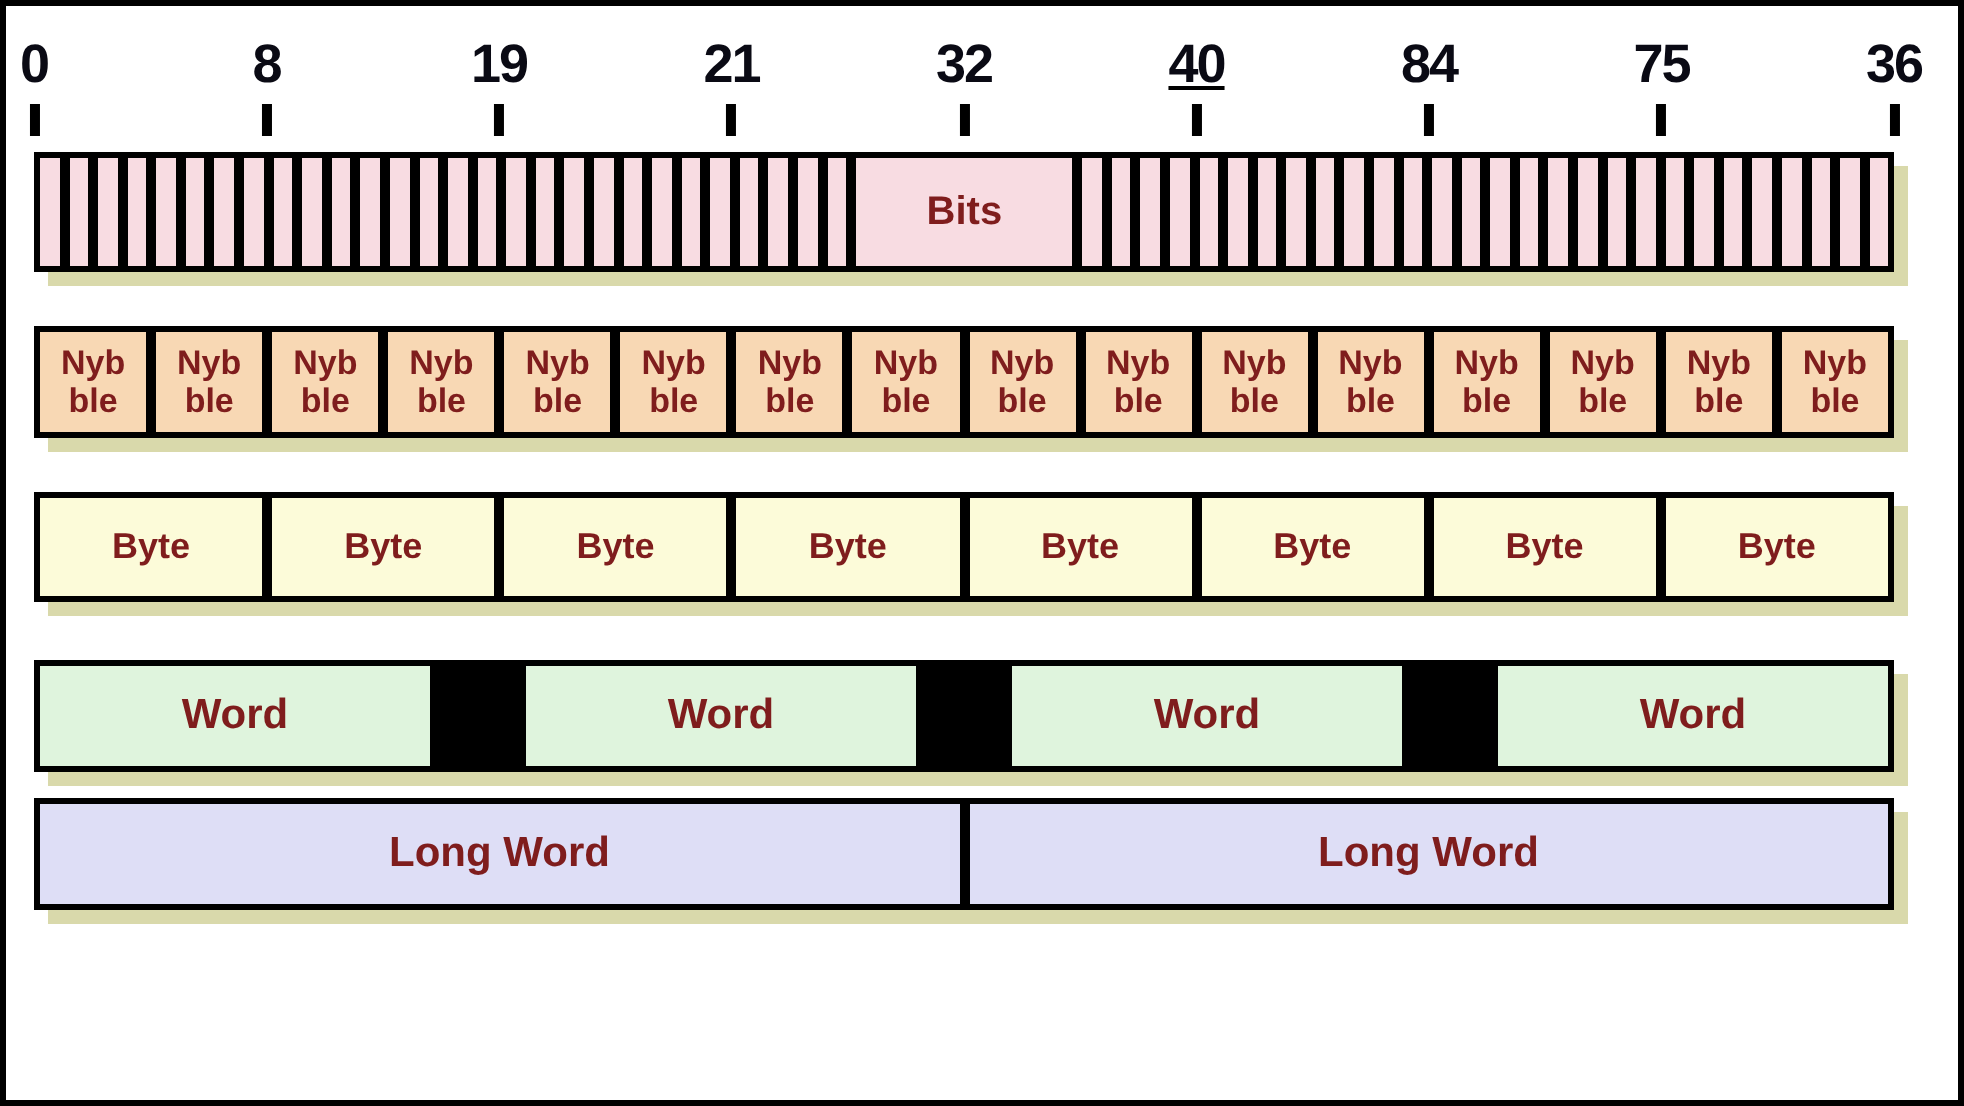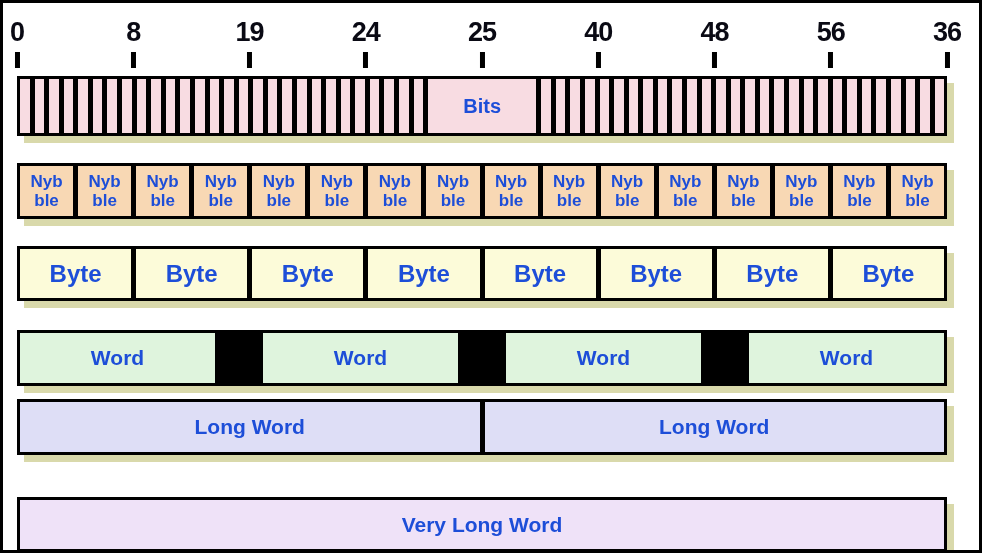--- a/index.html
+++ b/index.html
@@ -26,32 +26,32 @@
   
   .row{
     position:absolute;left:14px;width:924px;
     border:3px solid #000;background:#000;
     display:flex;gap:5px;
     box-shadow:7px 7px 0 #d9d9ab;
   }
   .cell{
     flex:1 1 0;
     display:flex;flex-direction:column;align-items:center;justify-content:center;
-    font-weight:bold;color:#1d4ed8;text-align:center;
+    font-weight:bold;color:#7f1d1d;text-align:center;
   }
   
   .row-bits{top:73px;height:54px;}
   .bit-cell{flex:1 1 0;}
   .bits-label-cell{flex:0 0 108px;font-size:20px;}
   
   .row-nybbles{top:160px;height:50px;}
   .row-nybbles .cell{font-size:17px;line-height:19px;}
   
   .row-bytes{top:243px;height:49px;}
-  .row-bytes .cell{font-size:24px;}
+  .row-bytes .cell{font-size:18px;}
   
   .row-words{top:327px;height:50px;gap:48px;}
   .row-words .cell{font-size:21px;}
   .row-longwords{top:396px;height:50px;}
   .row-longwords .cell{font-size:21px;}
   .row-verylongword{top:494px;height:49px;}
   .row-verylongword .cell{font-size:21px;}
   
   .watermark{
     position:absolute;left:50%;top:254px;transform:translateX(-50%);
@@ -75,37 +75,37 @@
       </div>
       <div class="tick" style="left: 12.5%;">
         <span class="tick-num">8</span>
         <span class="tick-mark"></span>
       </div>
       <div class="tick" style="left: 25%;">
         <span class="tick-num">19</span>
         <span class="tick-mark"></span>
       </div>
       <div class="tick" style="left: 37.5%;">
-        <span class="tick-num">24</span>
+        <span class="tick-num">21</span>
         <span class="tick-mark"></span>
       </div>
       <div class="tick" style="left: 50%;">
-        <span class="tick-num">25</span>
-        <span class="tick-mark"></span>
-      </div>
-      <div class="tick" style="left: 62.5%;">
+        <span class="tick-num">32</span>
+        <span class="tick-mark"></span>
+      </div>
+      <div class="tick" style="left: 62.5%; text-decoration: underline;">
         <span class="tick-num">40</span>
         <span class="tick-mark"></span>
       </div>
       <div class="tick" style="left: 75%;">
-        <span class="tick-num">48</span>
+        <span class="tick-num">84</span>
         <span class="tick-mark"></span>
       </div>
       <div class="tick" style="left: 87.5%;">
-        <span class="tick-num">56</span>
+        <span class="tick-num">75</span>
         <span class="tick-mark"></span>
       </div>
       <div class="tick" style="left: 100%;">
         <span class="tick-num">36</span>
         <span class="tick-mark"></span>
       </div>
     </div>
 
 
   <div class="row row-bits">
@@ -251,17 +251,14 @@
       <div class="cell" style="background: rgb(223, 244, 221);">Word</div>
       <div class="cell" style="background: rgb(223, 244, 221);">Word</div>
       <div class="cell" style="background: rgb(223, 244, 221);">Word</div>
     </div>
 
   <div class="row row-longwords">
       <div class="cell" style="background: rgb(222, 222, 246);">Long Word</div>
       <div class="cell" style="background: rgb(222, 222, 246);">Long Word</div>
     </div>
 
-  <div class="row row-verylongword">
-      <div class="cell" style="background: rgb(239, 226, 248);">Very Long Word</div>
-    </div>
 
 </div>
 
 </body></html>

